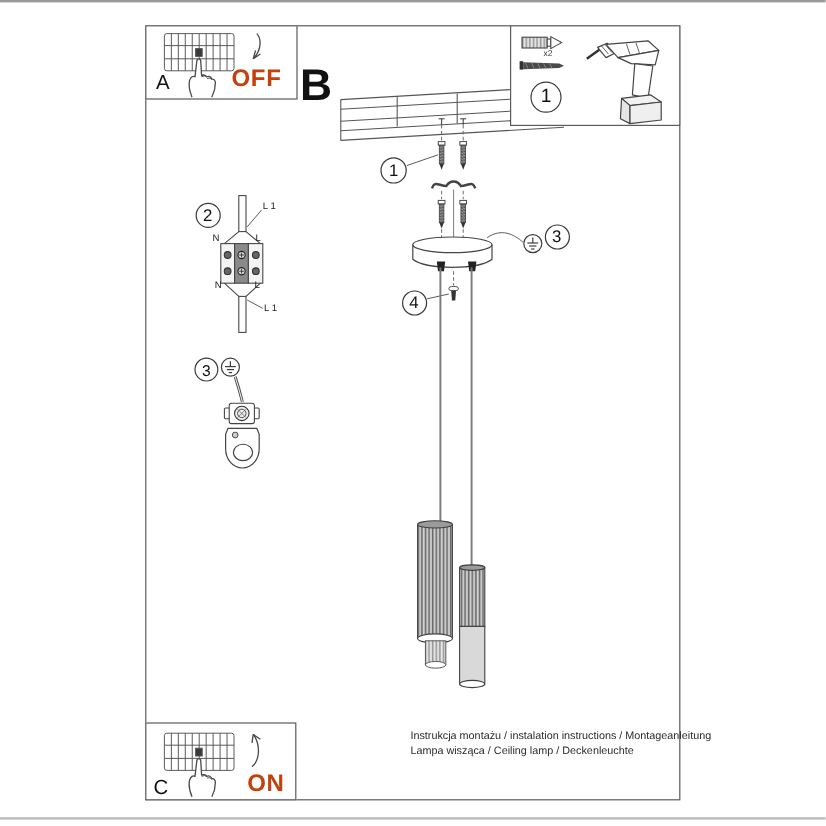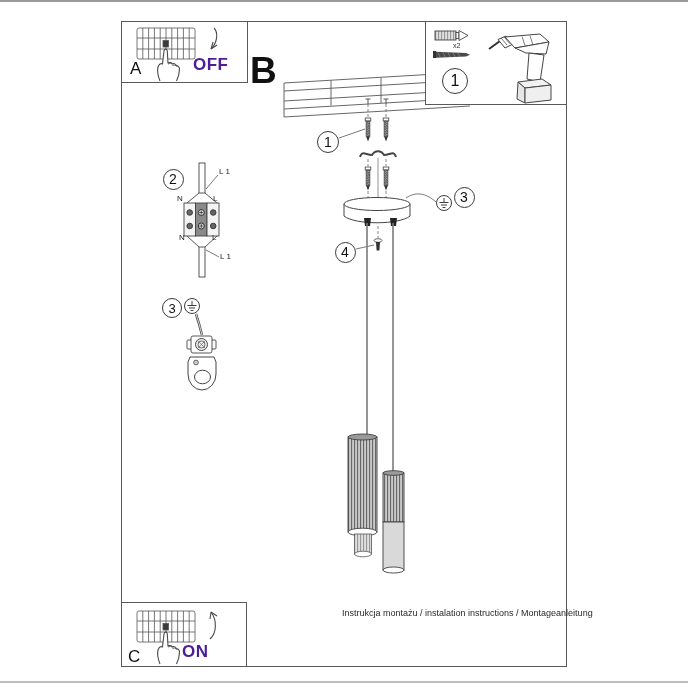--- a/index.html
+++ b/index.html
@@ -10,21 +10,21 @@
   .edge.bottom{top:681px;background:#bcbcbc;}
   svg.art{position:absolute;left:0;top:0;z-index:1;}
   .page-border{position:absolute;left:121px;top:21px;width:446px;height:646px;
        border:1px solid #5a5a5a;z-index:2;pointer-events:none;background:transparent;box-sizing:border-box;}
   .box{position:absolute;background:#fff;border:1px solid #5a5a5a;z-index:3;box-sizing:border-box;overflow:hidden;}
   .box-a{left:121px;top:21px;width:127px;height:62px;}
   .box-tools{left:425px;top:21px;width:142px;height:84px;}
   .box-c{left:121px;top:602px;width:126px;height:65px;}
   .box svg{position:absolute;left:0;top:0;}
   .corner-label{position:absolute;font-size:17px;color:#111;z-index:4;}
-  .state-label{position:absolute;font-size:17px;font-weight:600;letter-spacing:0.5px;color:#4c1d95;z-index:4;}
+  .state-label{position:absolute;font-size:20px;font-weight:600;letter-spacing:0.5px;color:#c2410c;z-index:4;}
   .b-label{position:absolute;left:250px;top:52px;font-size:37px;font-weight:600;color:#111;z-index:3;line-height:1;}
   .circle-num{position:absolute;border:1.3px solid #3a3a3a;border-radius:50%;background:#fff;
        display:flex;align-items:center;justify-content:center;font-size:14px;color:#111;z-index:4;box-sizing:border-box;}
   .wire-label{position:absolute;font-size:8px;color:#222;z-index:4;text-align:center;}
   .qty-label{position:absolute;font-size:7px;color:#333;z-index:4;}
   .footer{position:absolute;left:342px;top:608px;z-index:3;font-size:9px;line-height:11.5px;color:#2a2a2a;white-space:nowrap;}
 </style>
 </head>
 <body>
 
@@ -243,33 +243,34 @@
 <div class="box box-c">
   <svg width="126" height="65" viewBox="0 0 126 65">
     <use href="#panel" x="15" y="8"></use>
     <use href="#hand" x="31" y="23"></use>
     <g fill="none" stroke="#4a4a4a" stroke-width="1.1">
       <path d="M88,36 C95,30 95,17 89,9"></path>
       <path d="M89,9 l-1,7 M89,9 l6,4"></path>
     </g>
   </svg>
   <span class="corner-label" style="left:6px;top:44px;">C</span>
-  <span class="state-label" style="left:60px;top:39px;">ON</span>
+  <span class="state-label" style="left:84px;top:39px;">ON</span>
 </div>
 
 <span class="b-label">B</span>
 
 <div class="circle-num" style="left:317px;top:131px;width:22px;height:22px;">1</div>
 <div class="circle-num" style="left:162.5px;top:168.5px;width:21px;height:21px;">2</div>
 <div class="circle-num" style="left:162px;top:298px;width:20px;height:20px;font-size:13px;">3</div>
 <div class="circle-num" style="left:453.5px;top:186.5px;width:21px;height:21px;">3</div>
 <div class="circle-num" style="left:334.5px;top:241.5px;width:21px;height:21px;">4</div>
 
 <span class="wire-label" style="left:219px;top:167px;">L 1</span>
 <span class="wire-label" style="left:177px;top:194px;">N</span>
 <span class="wire-label" style="left:213px;top:194px;">L</span>
 <span class="wire-label" style="left:179px;top:233px;">N</span>
 <span class="wire-label" style="left:212px;top:233px;">L</span>
 <span class="wire-label" style="left:220px;top:252px;">L 1</span>
 
 <div class="footer">
   <div>Instrukcja montażu / instalation instructions / Montageanleitung</div>
+  <div>Lampa wisząca / Ceiling lamp / Deckenleuchte</div>
 </div>
 
 </body></html>

